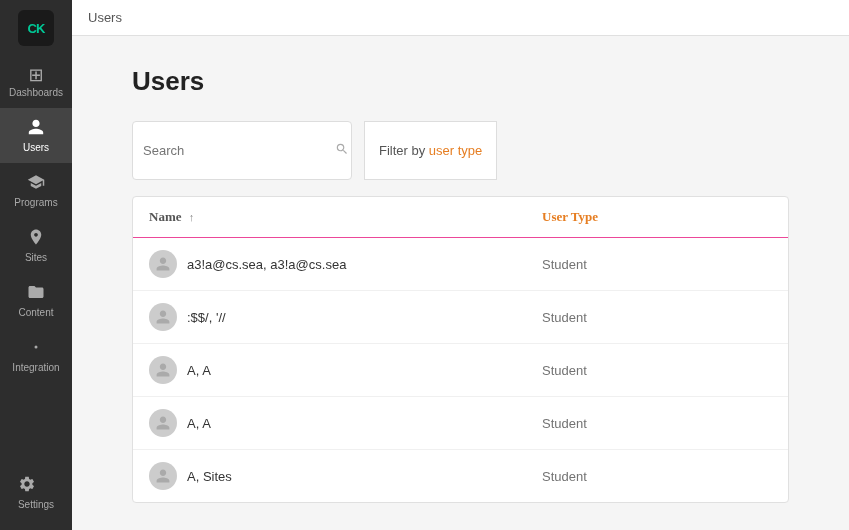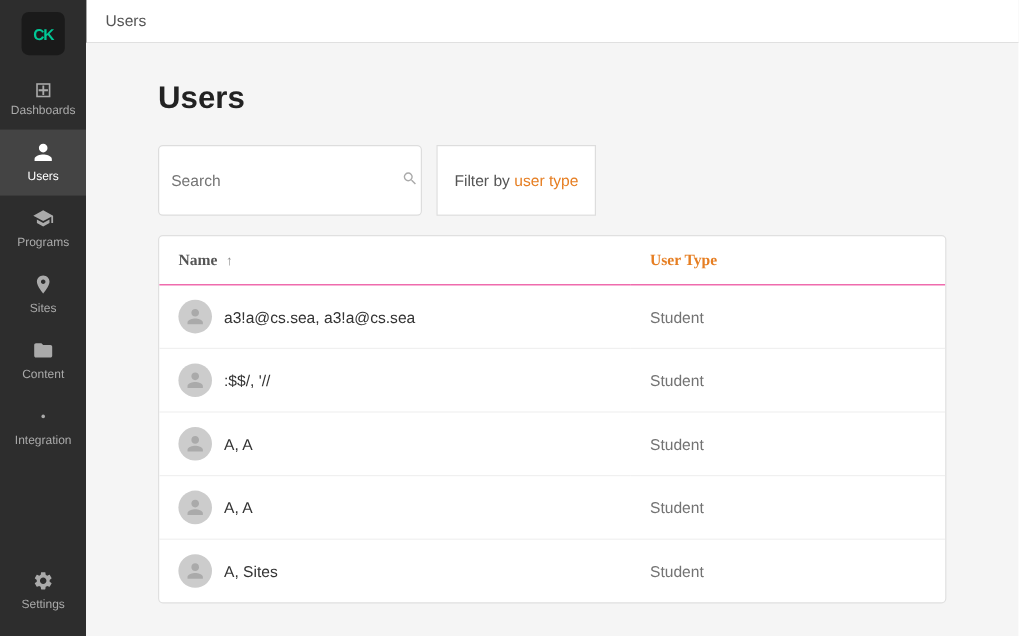--- a/index.html
+++ b/index.html
@@ -65,21 +65,21 @@
       line-height: 1;
     }
     .sidebar-label { font-size: 10px; color: inherit; }
     .sidebar-bottom {
       padding-bottom: 10px;
     }
     .sidebar-settings {
       width: 100%;
       display: flex;
       flex-direction: column;
-      align-items: center;
+      align-items: flex-start;
       justify-content: center;
       padding: 10px 0;
       cursor: pointer;
       color: #aaa;
       font-size: 10px;
       gap: 3px;
     }
 
     
     .main {

